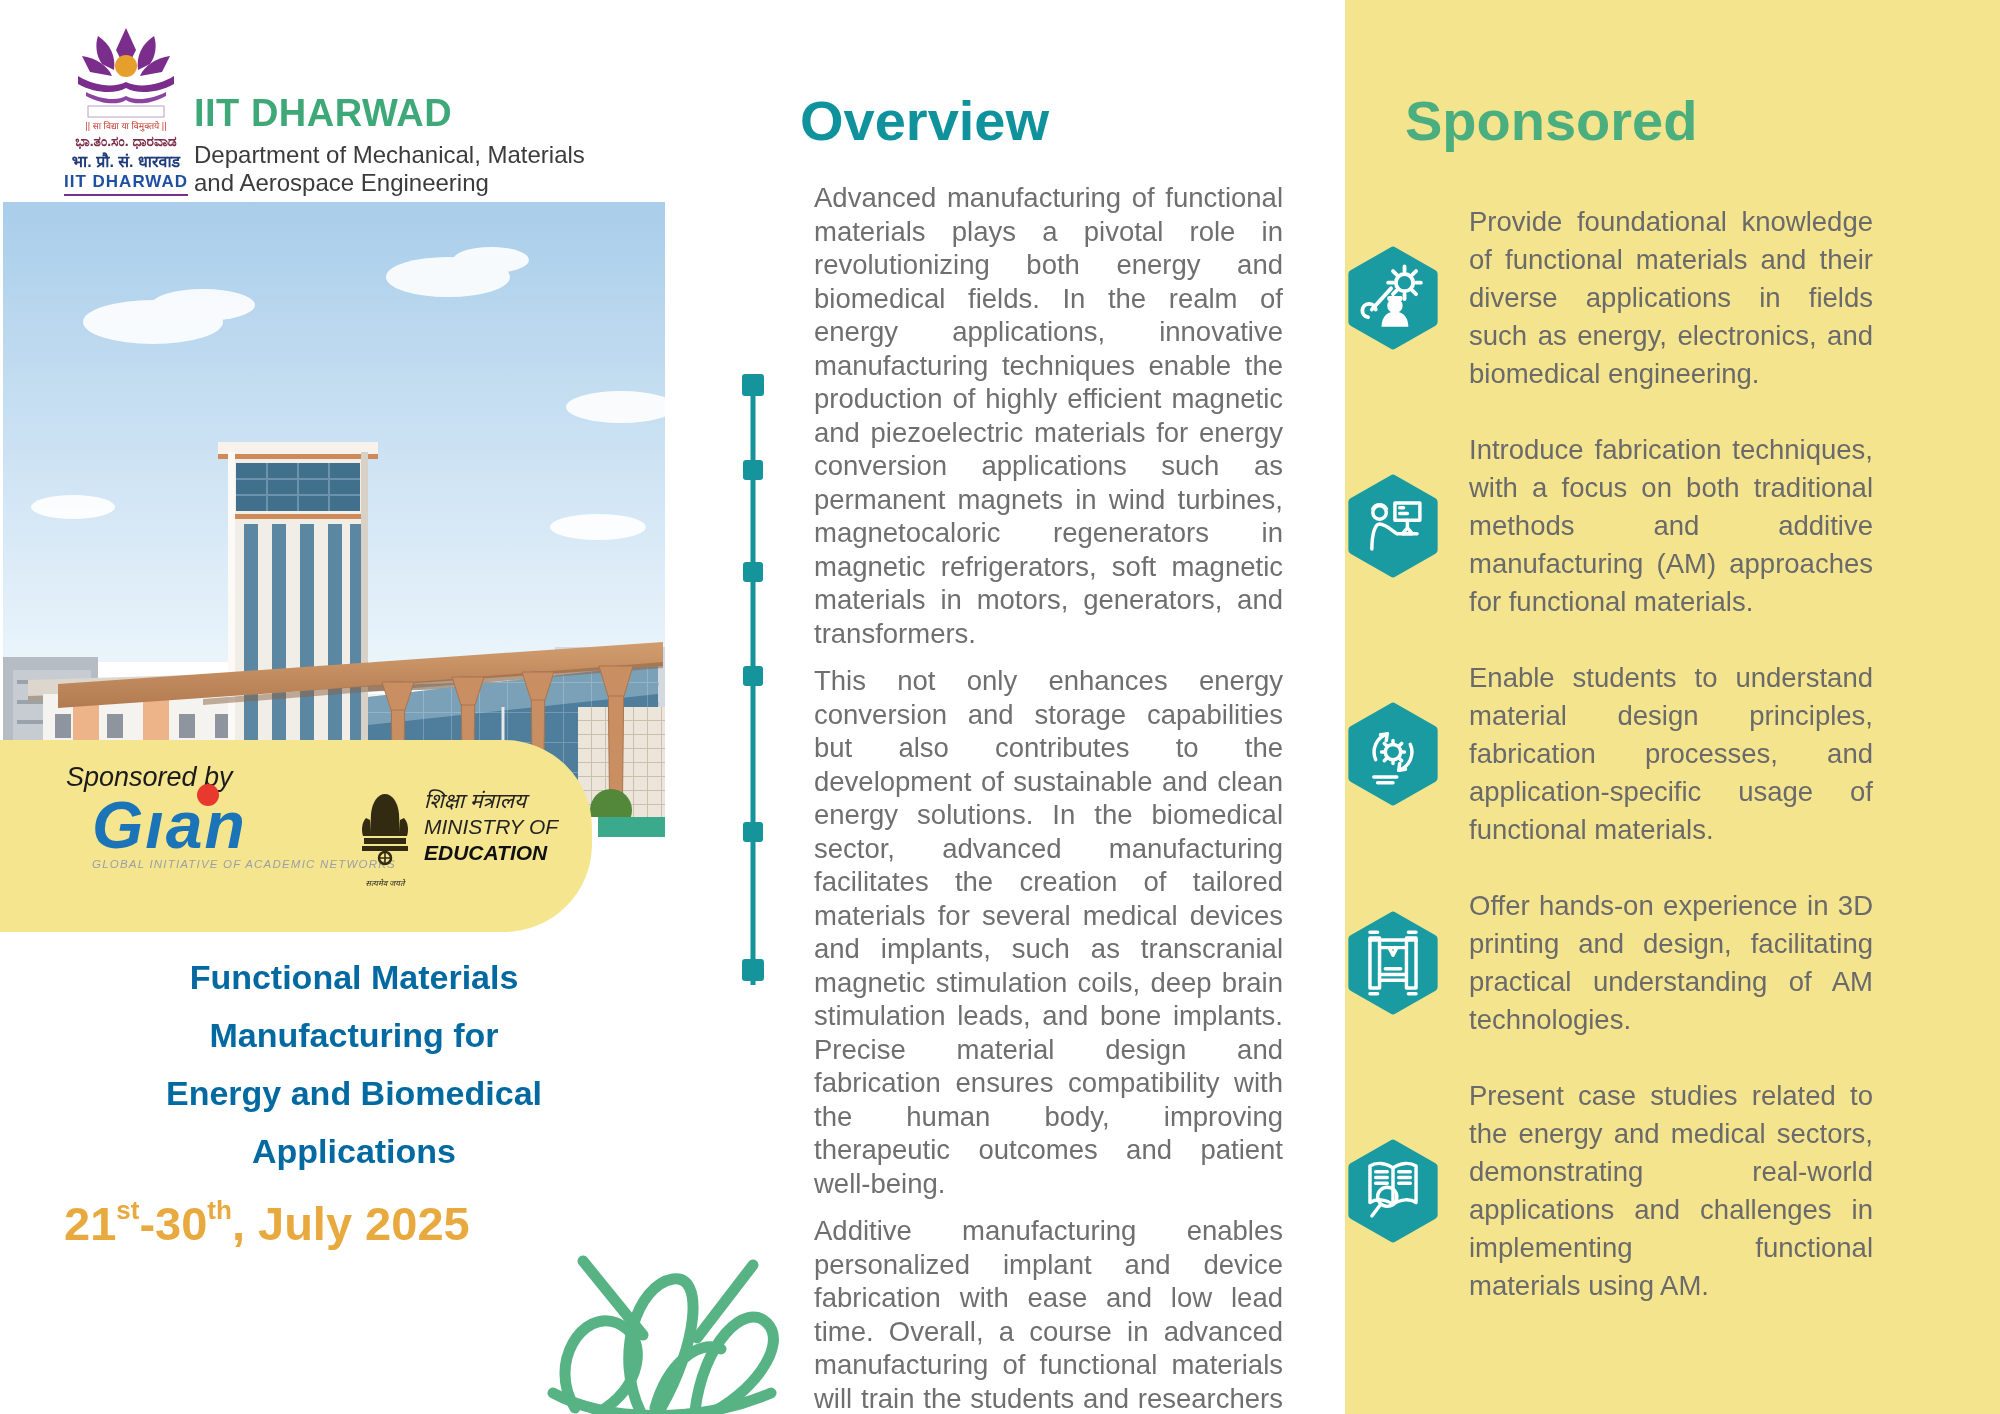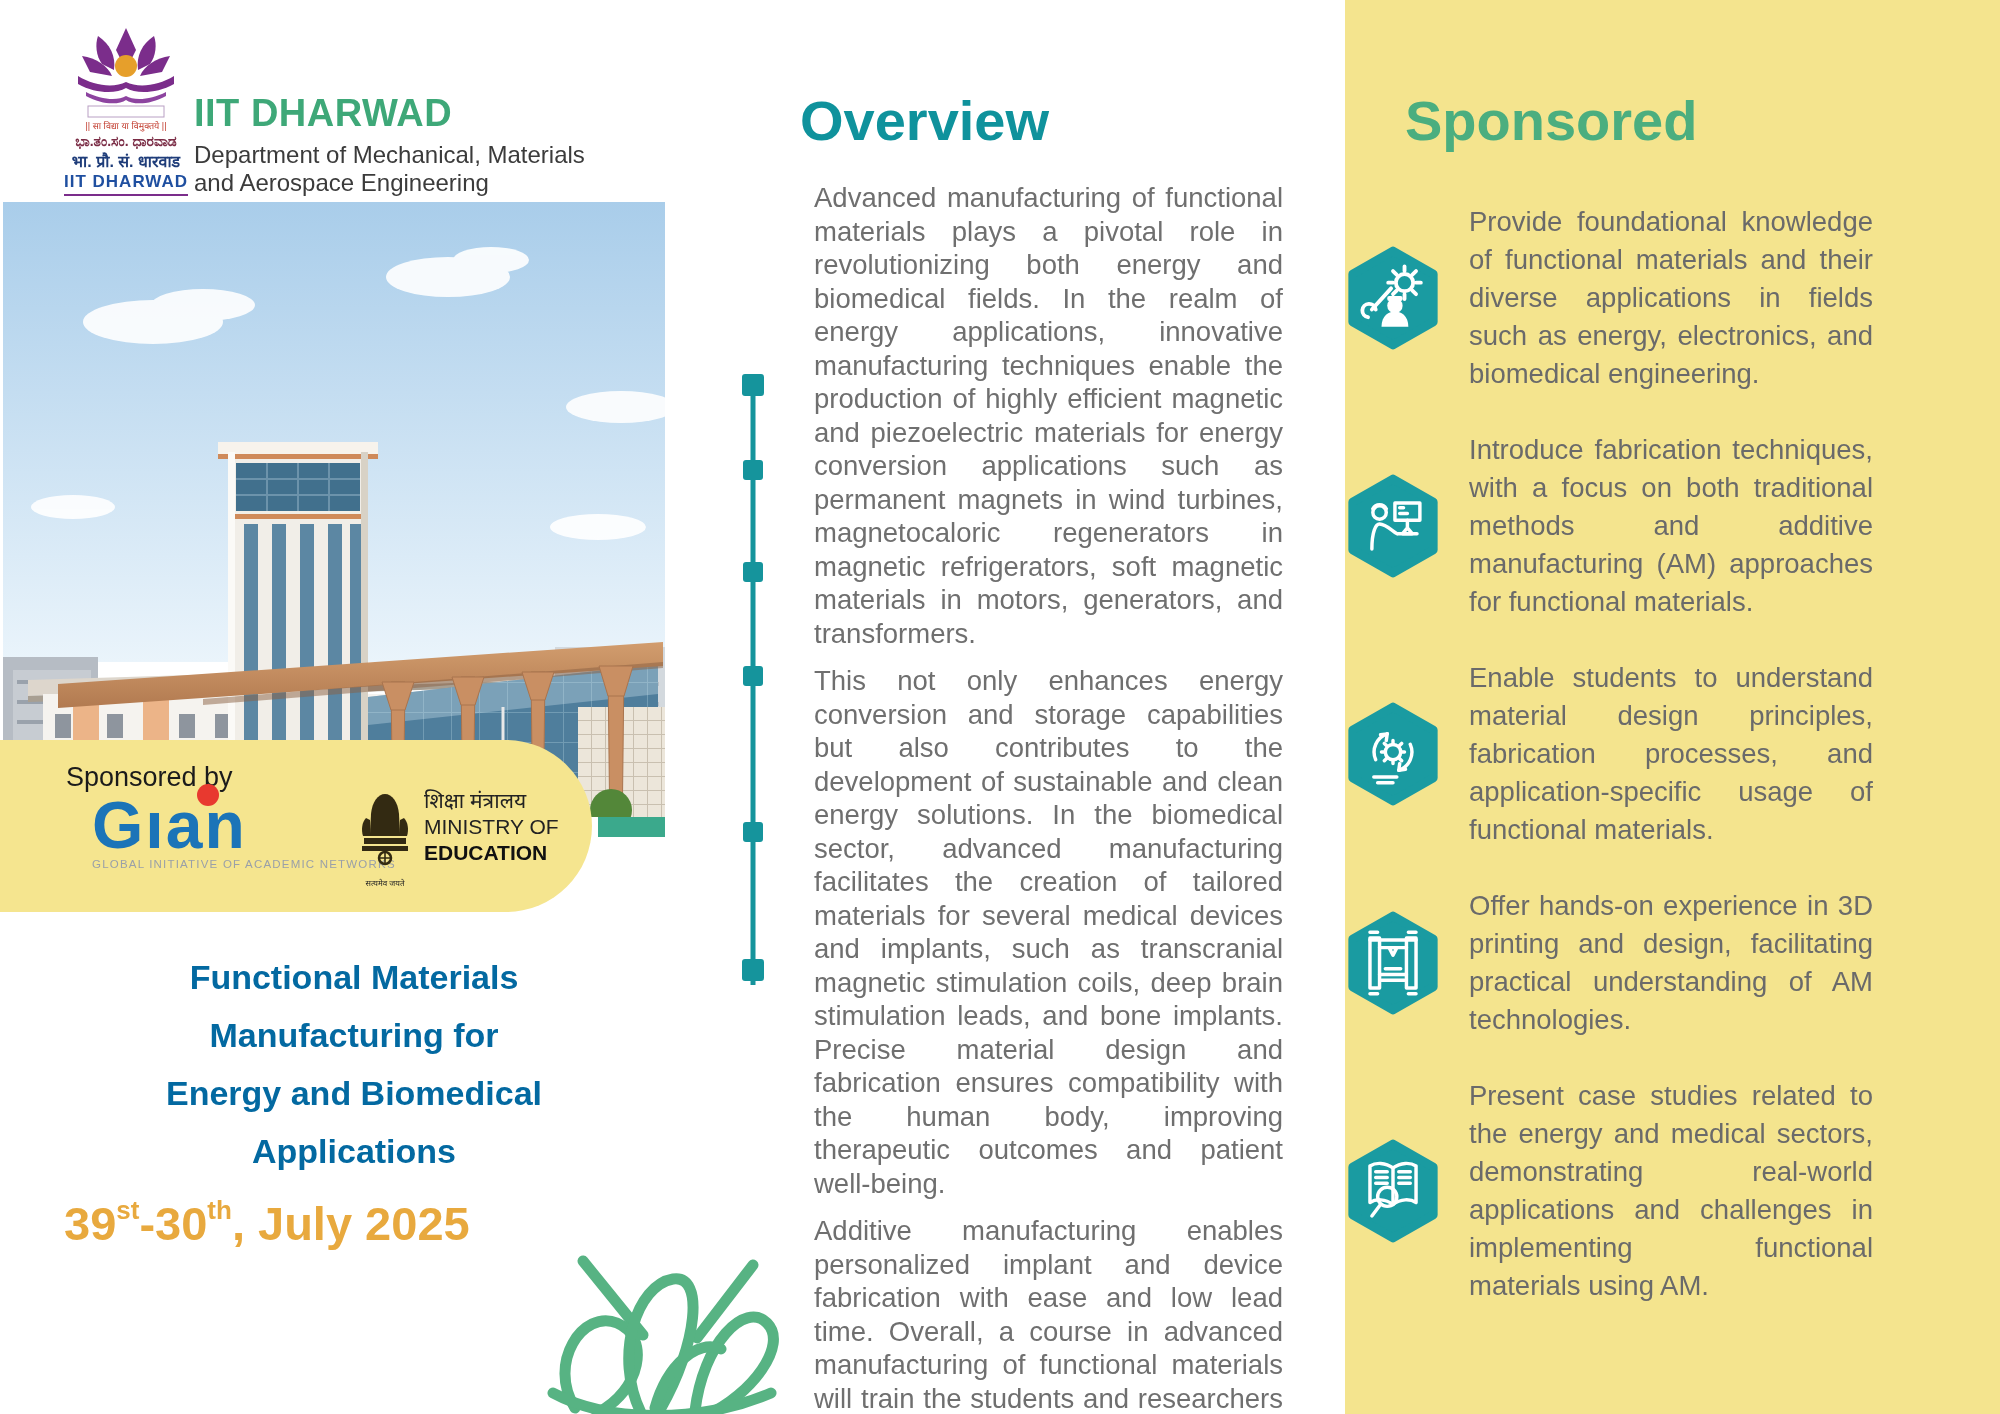--- a/index.html
+++ b/index.html
@@ -13,22 +13,22 @@
   .logo-hi{font-size:16px;font-weight:bold;color:#1f3d7a;white-space:nowrap;}
   .logo-en{font-size:17px;font-weight:bold;color:#1f4fa0;letter-spacing:1px;white-space:nowrap;
            border-bottom:2px solid #7b2d8b;padding-bottom:2px;}
   .inst-block{position:absolute;left:194px;top:92px;}
   .inst-name{font-size:38px;font-weight:bold;color:#3ea878;letter-spacing:.5px;}
   .inst-dept{font-size:24px;color:#3b3b3b;line-height:28px;margin-top:6px;}
   
   .photo{position:absolute;left:3px;top:202px;width:662px;height:615px;}
   .teal-bar{position:absolute;left:598px;top:817px;width:67px;height:20px;background:#3ba98c;}
   
-  .sponsor-box{position:absolute;left:0;top:740px;width:592px;height:172px;background:#f5e58f;
-               border-radius:0 88px 88px 0;z-index:5;}
+  .sponsor-box{position:absolute;left:0;top:740px;width:592px;height:192px;background:#f5e58f;
+               border-radius:0 88px 88px 0;z-index:5;font-style:italic;}
   .sponsor-label{position:absolute;left:66px;top:22px;font-size:27px;color:#1b1b1b;}
   .gian{position:absolute;left:92px;top:52px;width:250px;}
   .gian-word{font-size:66px;font-weight:bold;color:#1b74b8;letter-spacing:2px;line-height:66px;}
   .gian-dot{position:absolute;left:105px;top:-8px;width:22px;height:22px;border-radius:50%;background:#e8392f;}
   .gian-cap{font-size:11.5px;color:#9aa0a8;letter-spacing:1.2px;margin-top:0;white-space:nowrap;}
   .ministry{position:absolute;left:358px;top:48px;display:flex;align-items:flex-start;}
   .ministry svg{display:block;}
   .ministry-txt{margin-left:12px;line-height:26px;}
   .min-hi{font-size:21px;color:#222;}
   .min-l1{font-size:21px;color:#222;}
@@ -242,21 +242,21 @@
     </div>
   </div>
 
   <div class="course-title">
     <span>Functional Materials</span><br>
     <span>Manufacturing for</span><br>
     <span>Energy and  Biomedical</span><br>
     <span>Applications</span>
   </div>
   <div class="course-date">
-    <span>39</span><sup>st</sup><span>-30</span><sup>th</sup><span>, July 2025</span>
+    <span>21</span><sup>st</sup><span>-30</span><sup>th</sup><span>, July 2025</span>
   </div>
 
   <svg class="timeline" viewBox="0 0 26 625">
     <line x1="13" y1="13" x2="13" y2="613" stroke="#15949c" stroke-width="5"></line>
     <g fill="#15949c">
       <rect x="2" y="2" width="22" height="22" rx="3"></rect>
       <rect x="3" y="88" width="20" height="20" rx="3"></rect>
       <rect x="3" y="190" width="20" height="20" rx="3"></rect>
       <rect x="3" y="294" width="20" height="20" rx="3"></rect>
       <rect x="3" y="450" width="20" height="20" rx="3"></rect>

